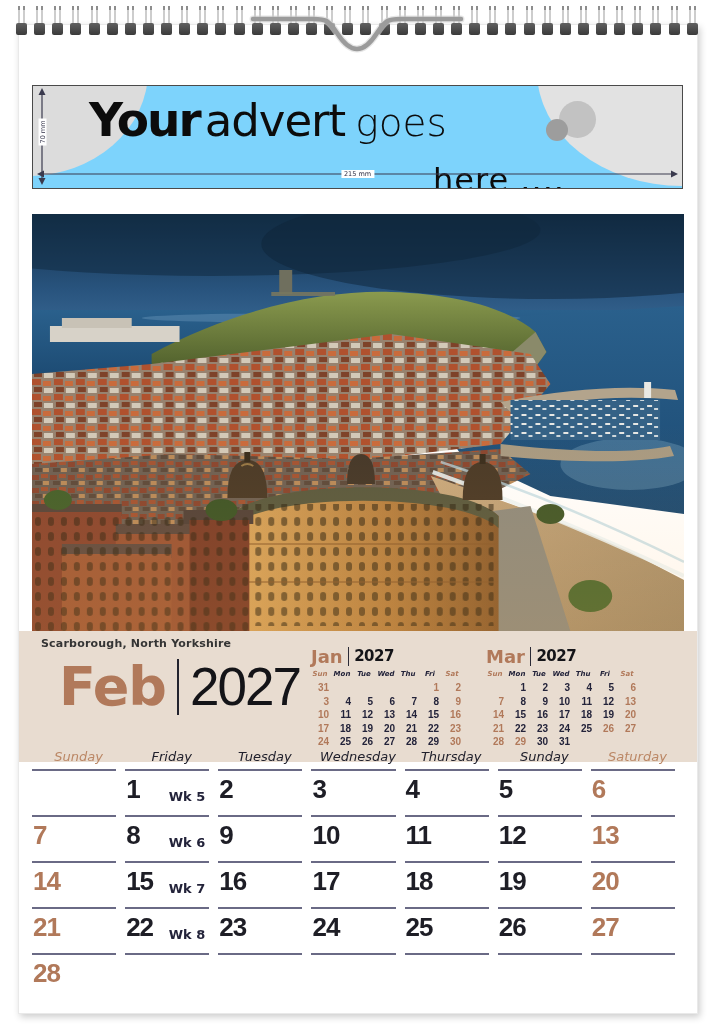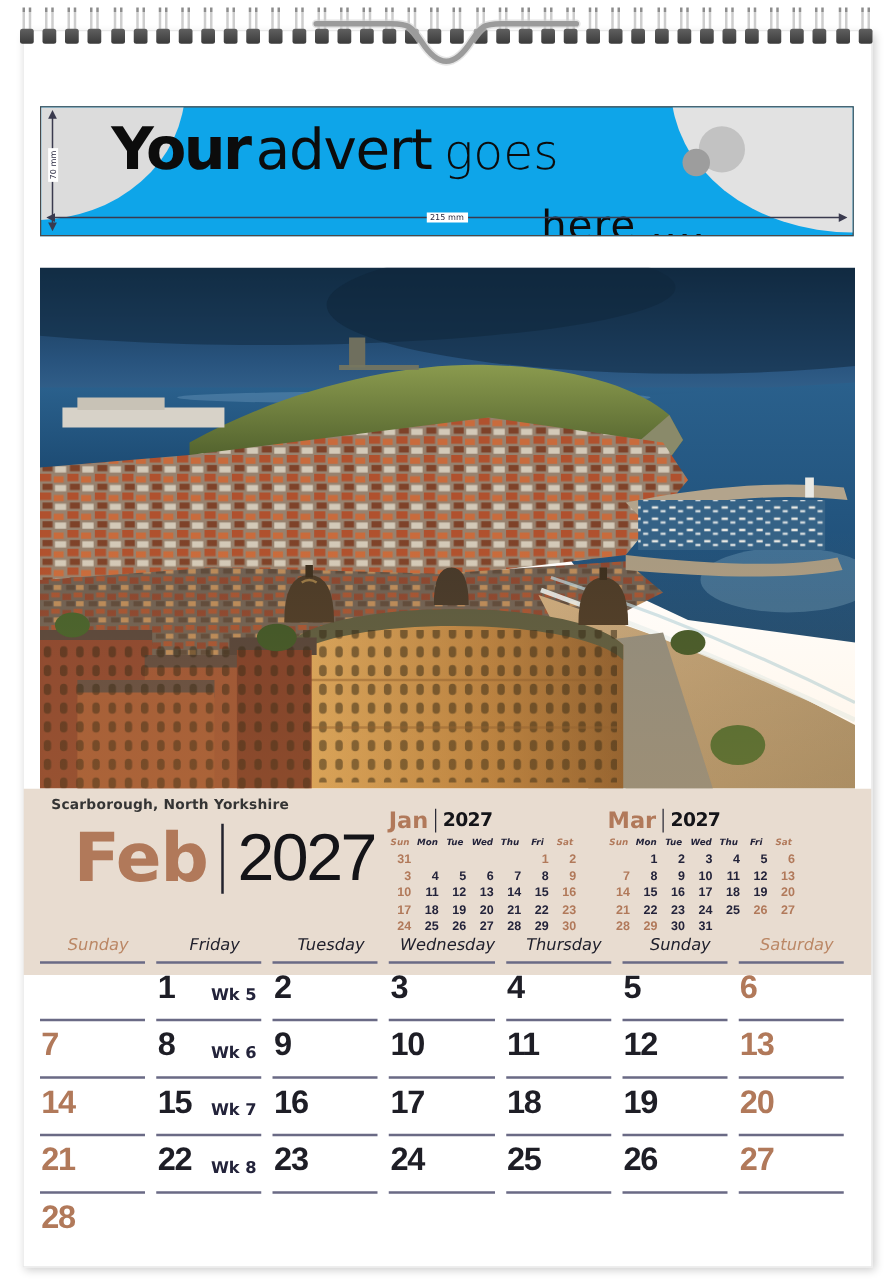--- a/index.html
+++ b/index.html
@@ -19,21 +19,21 @@
   .clamp{position:absolute;top:17px;left:0;width:11px;height:12px;border-radius:2px;
          background:linear-gradient(#606060,#3a3a3a);}
   .hanger{position:absolute;left:247px;top:8px;width:220px;height:46px;z-index:6;}
 
   
   .sheet{position:absolute;left:18px;top:24px;width:678px;height:988px;background:#fff;
          border:1px solid #e9e9e9;box-shadow:2px 3px 7px rgba(0,0,0,.20);}
 
   
   .advert{position:absolute;left:13px;top:60px;width:649px;height:102px;
-          border:1.5px solid #4a4a4a;overflow:hidden;background:#0ea5e9;}
+          border:1.5px solid #4a4a4a;overflow:hidden;background:#7dd3fc;}
   .blob{position:absolute;border-radius:50%;background:#dcdcdc;}
   .blob-l{left:-125px;top:-120px;width:240px;height:210px;}
   .blob-r{right:-145px;top:-130px;width:290px;height:230px;background:#e2e2e2;}
   .dot{position:absolute;border-radius:50%;}
   .dot-big{left:526px;top:15px;width:37px;height:37px;background:#c2c2c2;}
   .dot-sm{left:513px;top:33px;width:22px;height:22px;background:#9d9d9d;}
   .ad-line1{position:absolute;left:56px;top:6px;white-space:nowrap;color:#0c0c0c;}
   .w1{font-size:47px;font-weight:800;letter-spacing:-2px;}
   .w2{font-size:45px;font-weight:500;letter-spacing:-1px;margin-left:5px;}
   .w3{font-size:39px;font-weight:300;margin-left:10px;}
@@ -44,21 +44,21 @@
                font-size:6.5px;color:#2e2e44;background:#fff;padding:0 2px;z-index:4;}
   .dim-h{position:absolute;left:4px;top:82px;z-index:3;}
   .dim-h-label{position:absolute;left:50%;transform:translateX(-50%);top:84px;
                font-size:6.5px;color:#2e2e44;background:#fff;padding:0 3px;z-index:4;}
 
   
   .photo{position:absolute;left:13px;top:189px;width:652px;height:417px;overflow:hidden;}
   .photo svg{display:block;width:100%;height:100%;}
 
   
-  .band{position:absolute;left:0;top:606px;width:678px;height:149px;background:var(--beige);}
+  .band{position:absolute;left:0;top:606px;width:678px;height:131px;background:var(--beige);}
   .caption{position:absolute;left:22px;top:6px;font-size:11px;font-weight:700;
            color:#343434;letter-spacing:.2px;}
   .big-title{position:absolute;left:40px;top:24px;display:flex;align-items:center;}
   .bt-month{font-size:54px;font-weight:800;color:var(--accent);letter-spacing:-1px;}
   .bt-sep{width:2px;height:56px;background:#23232e;margin:0 11px;}
   .bt-year{font-size:53px;font-weight:400;color:#141418;letter-spacing:-2px;
            font-family:"Liberation Sans",sans-serif;}
   .mini{position:absolute;top:14px;width:154px;}
   .mini-0{left:292px;} .mini-1{left:467px;}
   .mini-title{display:flex;align-items:center;height:22px;margin-bottom:3px;}

